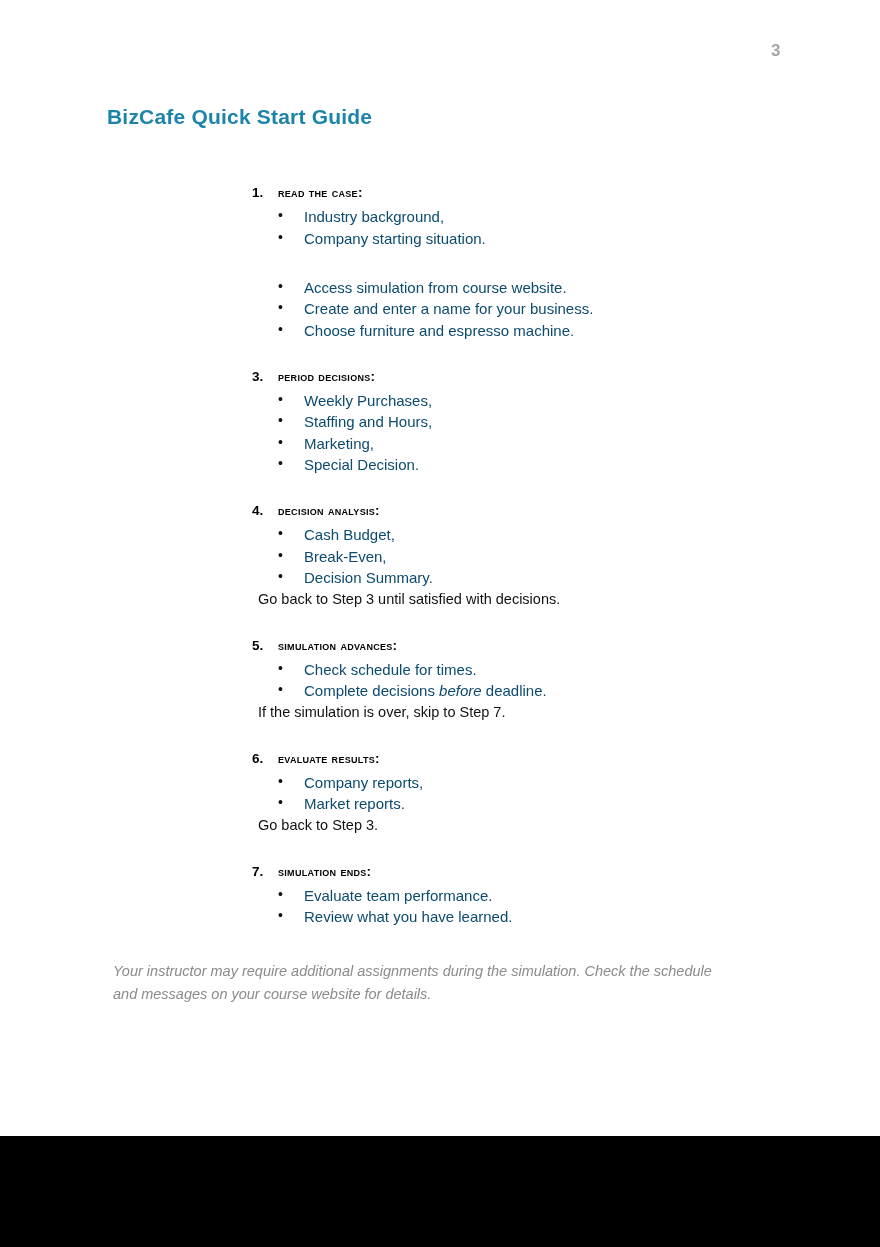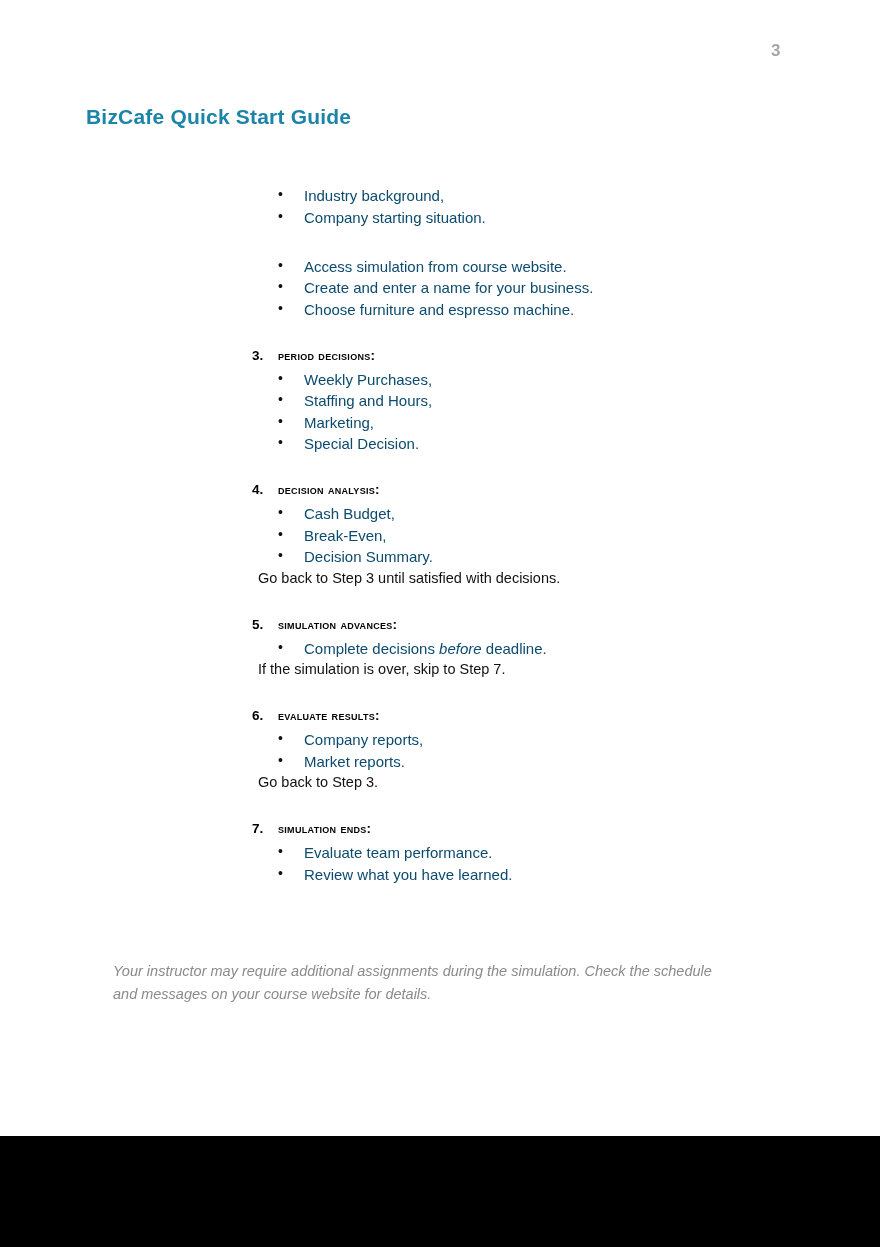--- a/index.html
+++ b/index.html
@@ -25,21 +25,21 @@
     position: absolute;
     right: 99px;
     top: 41px;
     font-size: 17px;
     font-weight: bold;
     color: #a6a6a6;
     letter-spacing: 0.5px;
   }
   .doc-title {
     position: absolute;
-    left: 86px;
+    left: 107px;
     top: 105px;
     font-size: 21px;
     font-weight: bold;
     color: #1b84a8;
     letter-spacing: 0.2px;
   }
   .steps {
     position: absolute;
     left: 252px;
     top: 185px;
@@ -125,20 +125,23 @@
 
 <div class="page">
 
   <div class="page-number">3</div>
 
   <div class="doc-title">BizCafe Quick Start Guide</div>
 
   <div class="steps">
 
     <div class="step">
+      <div class="step-head">
+        <span class="step-num">1.</span><span class="step-title">Read the Case:</span>
+      </div>
       <ul class="bullets">
         <li>Industry background,</li>
         <li>Company starting situation.</li>
       </ul>
     </div>
 
     <div class="step">
       <ul class="bullets">
         <li>Access simulation from course website.</li>
         <li>Create and enter a name for your business.</li>
@@ -168,20 +171,21 @@
         <li>Decision Summary.</li>
       </ul>
       <div class="step-note">Go back to Step 3 until satisfied with decisions.</div>
     </div>
 
     <div class="step">
       <div class="step-head">
         <span class="step-num">5.</span><span class="step-title">Simulation Advances:</span>
       </div>
       <ul class="bullets">
+        <li>Check schedule for times.</li>
         <li><span>Complete decisions </span><em>before</em><span> deadline.</span></li>
       </ul>
       <div class="step-note">If the simulation is over, skip to Step 7.</div>
     </div>
 
     <div class="step">
       <div class="step-head">
         <span class="step-num">6.</span><span class="step-title">Evaluate Results:</span>
       </div>
       <ul class="bullets">

